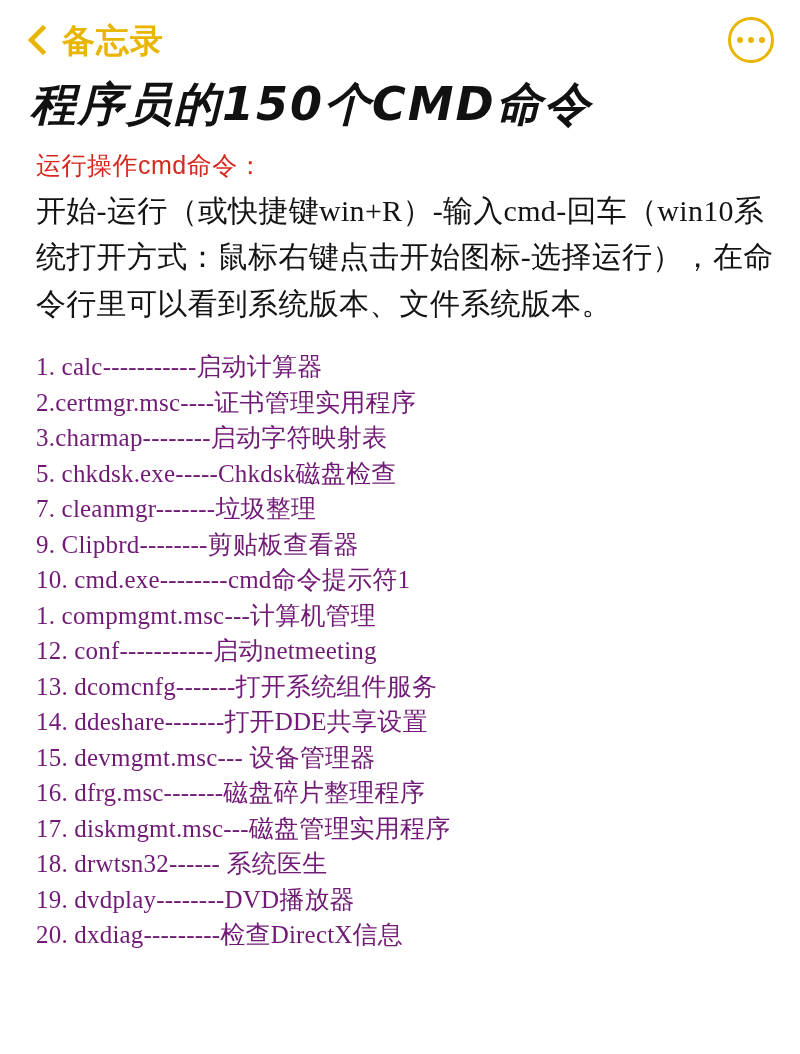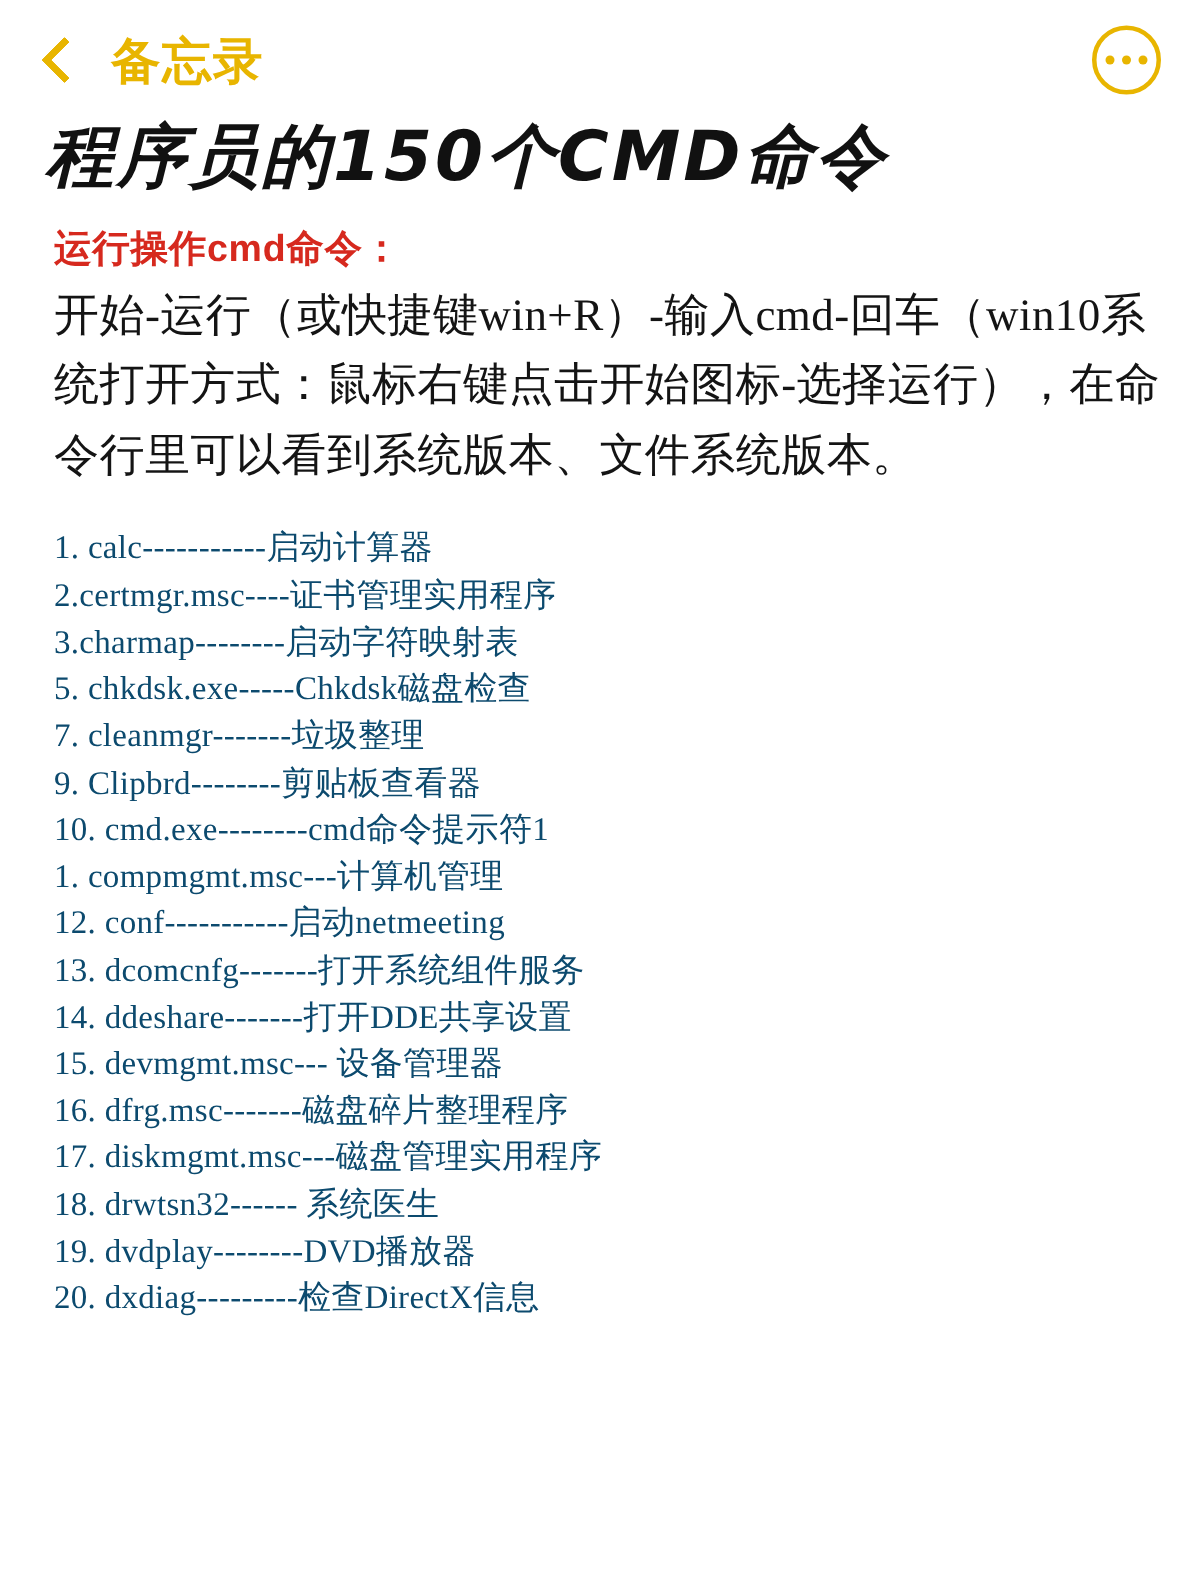--- a/index.html
+++ b/index.html
@@ -51,21 +51,20 @@
     border-bottom: 5px solid #e8b500;
     transform: rotate(45deg);
     border-radius: 1px;
   }
   .app-title {
     font-size: 33px;
     font-weight: 700;
     color: #e8b500;
     letter-spacing: 1px;
     line-height: 1;
-    margin-left: 12px;
   }
   .more-btn {
     width: 46px;
     height: 46px;
     border-radius: 50%;
     border: 3px solid #e8b500;
     display: flex;
     align-items: center;
     justify-content: center;
     gap: 5px;
@@ -85,21 +84,21 @@
     line-height: 1.15;
     letter-spacing: 2px;
     margin: 4px 0 18px 4px;
     color: #111111;
     font-family: "DejaVu Sans", sans-serif;
     font-style: italic;
   }
   
   .section-title {
     font-size: 25px;
-    font-weight: 700;
+    font-weight: 400;
     color: #d6291e;
     margin: 10px 0 6px 10px;
     letter-spacing: 0.5px;
   }
   .paragraph {
     font-size: 30px;
     line-height: 1.55;
     margin: 0 0 4px 10px;
     color: #141414;
     font-family: "Liberation Serif", "DejaVu Serif", serif;
@@ -107,23 +106,23 @@
   }
   .spacer {
     height: 18px;
   }
   .cmd-list {
     list-style: none;
     margin: 0;
     padding: 0 0 0 10px;
   }
   .cmd-list li {
-    font-size: 22px;
+    font-size: 25px;
     line-height: 1.42;
-    color: #0c4a6e;
+    color: #701a75;
     font-family: "Liberation Serif", "DejaVu Serif", serif;
     white-space: nowrap;
     letter-spacing: 0.2px;
   }
 </style>
 </head>
 <body>
 
 <div class="page">
 

